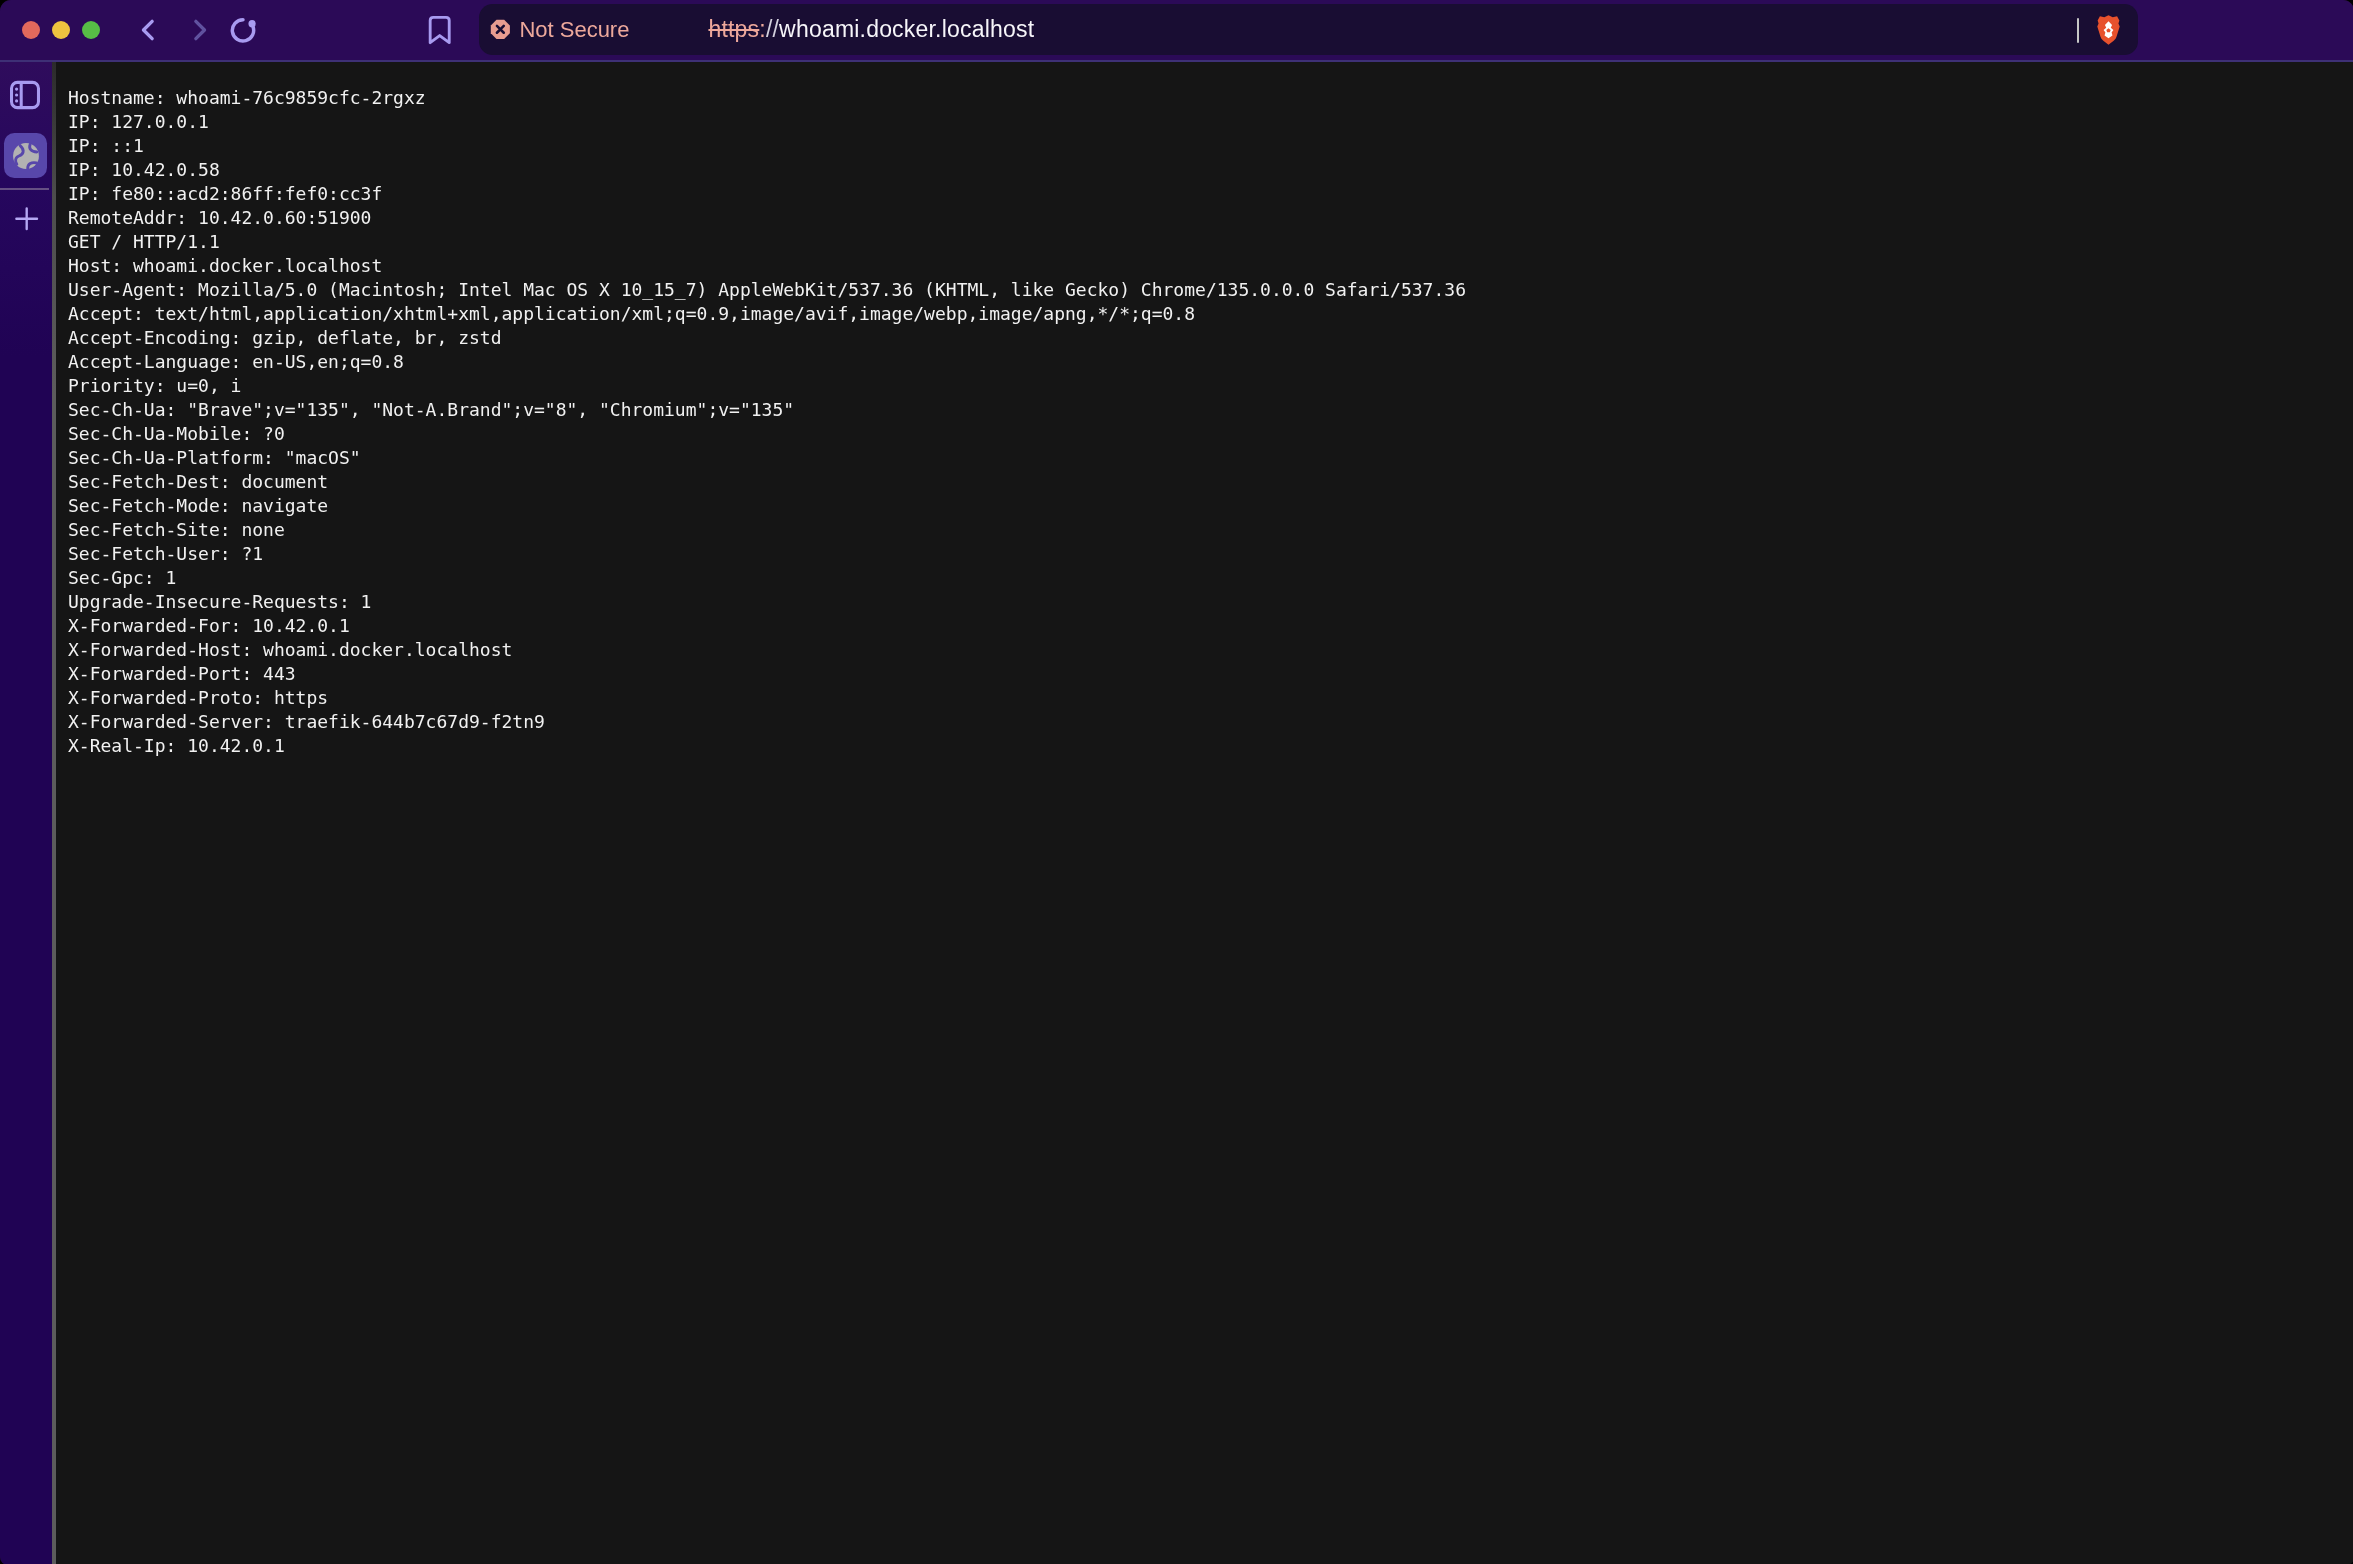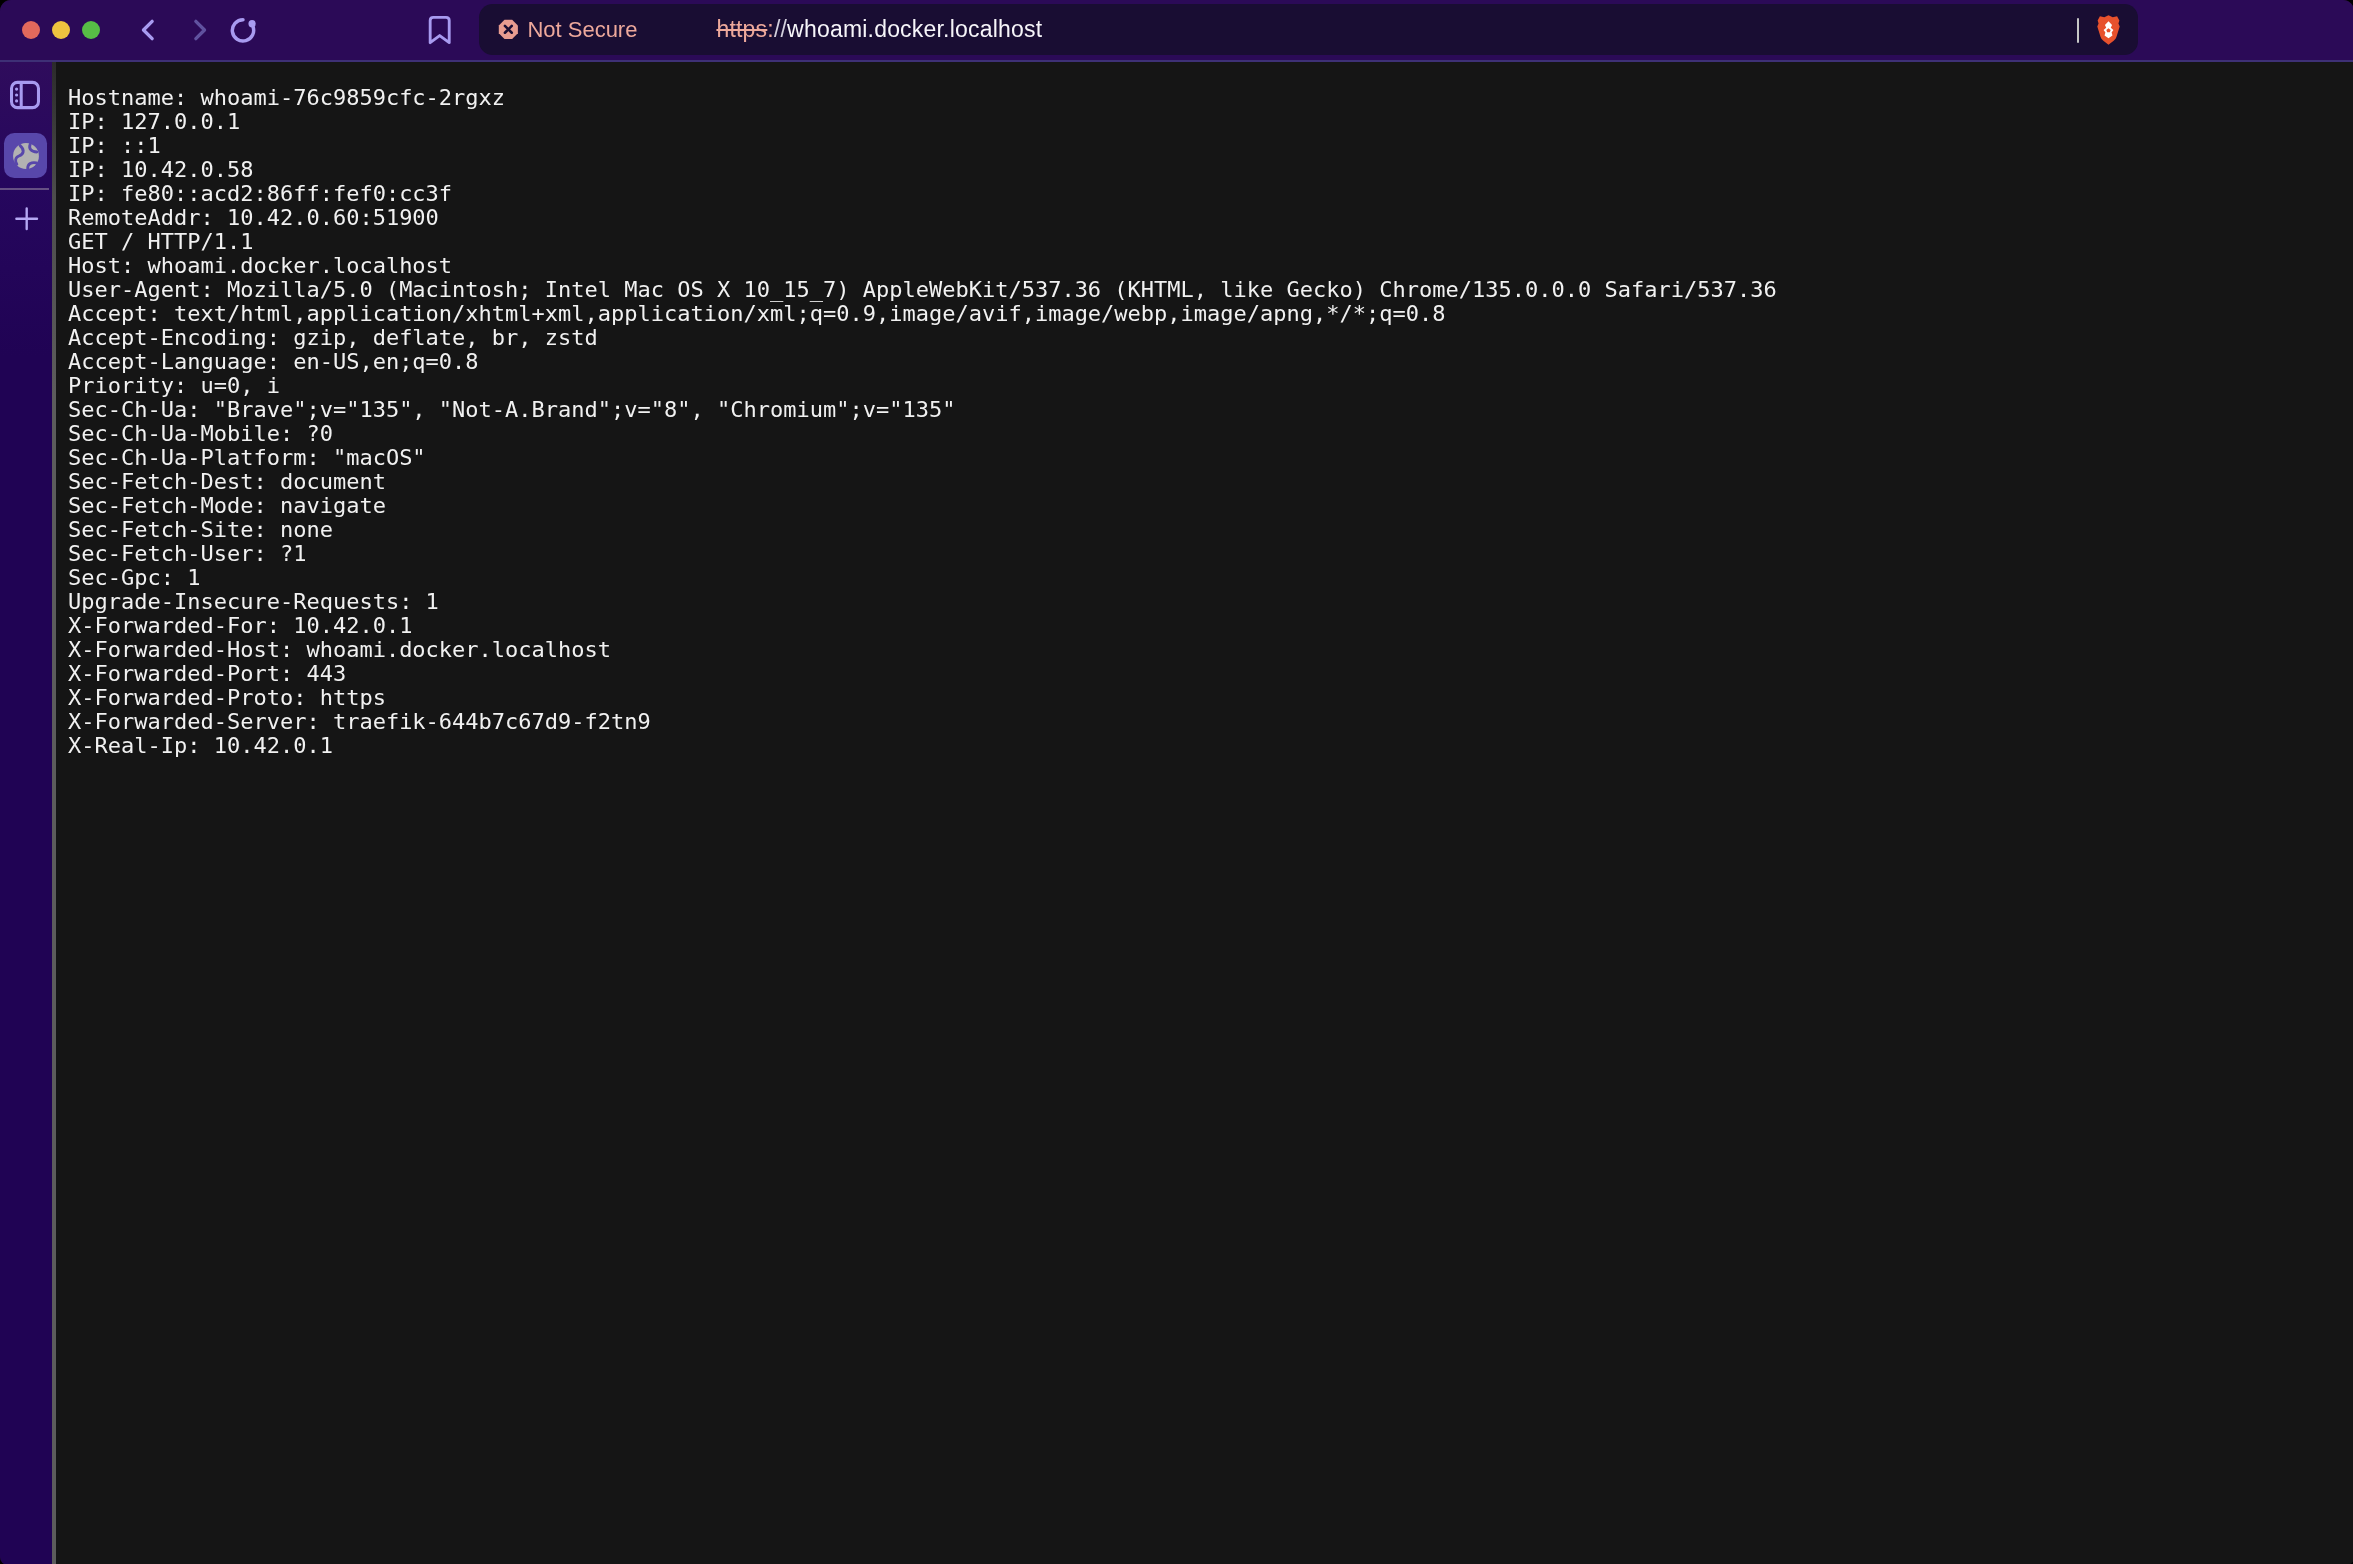--- a/index.html
+++ b/index.html
@@ -15,21 +15,21 @@
   .tl.yellow{left:52px;background:#eec33f;}
   .tl.green{left:82px;background:#57bd46;}
   .nav-btn{position:absolute;top:15px;width:30px;height:30px;background:none;border:none;padding:0;}
   .nav-back{left:134px;}
   .nav-fwd{left:184px;}
   .nav-reload{left:228px;}
   .bookmark-btn{position:absolute;left:427px;top:13.5px;width:25.4px;height:32px;background:none;border:none;padding:0;}
 
   
   .urlbar{position:absolute;left:479px;top:4px;width:1659px;height:51px;border-radius:13.5px;
-          background:#190d33;display:flex;align-items:center;box-sizing:border-box;padding-left:19px;}
+          background:#190d33;display:flex;align-items:center;box-sizing:border-box;padding-left:11px;}
   .octagon{display:flex;margin-right:8.7px;flex:0 0 auto;}
   .not-secure{color:#eda89b;font-size:22px;white-space:nowrap;}
   .url-text{margin-left:33px;font-size:23px;white-space:nowrap;letter-spacing:0.2px;}
   .scheme{color:#eda89b;text-decoration:line-through;text-decoration-thickness:2.4px;margin-left:46px;}
   .scheme-colon{color:#eda89b;}
   .slashes{color:#d3d0dd;}
   .host{color:#f6f5f9;}
   .bar-sep{position:absolute;right:59px;top:13.5px;width:2.4px;height:25px;background:#c6c6c6;border-radius:1.6px;}
   .brave-btn{position:absolute;right:15px;top:9.5px;width:29px;height:32px;background:none;border:none;padding:0;}
 
@@ -42,21 +42,21 @@
   .sb-divider{position:absolute;left:0;top:126px;width:49px;height:1.6px;background:rgba(233,230,208,.33);}
   .sb-plus{position:absolute;left:13.5px;top:144px;width:25.4px;height:25.4px;background:none;border:none;padding:0;}
 
   
   .edge{position:absolute;left:52px;top:62px;bottom:0;width:4px;
         background:linear-gradient(180deg,#2b2b2b 0px,#4d4d4d 135px,#5c5c5c 334px,#5c5c5c 100%);}
 
   
   .content{position:absolute;left:56px;top:62px;right:0;bottom:0;background:#151515;overflow:hidden;}
   .response{margin:0;padding:24px 19px 0 12px;font-family:"DejaVu Sans Mono","Liberation Mono",monospace;
-            font-size:22px;line-height:24px;color:#f1f1f1;}
+            font-size:18px;line-height:24px;color:#f1f1f1;}
   .response div{white-space:pre;height:24px;}
 </style>
 </head>
 <body>
 
 <div class="window">
 
   <header class="toolbar">
 
     <button class="tl red"></button>

